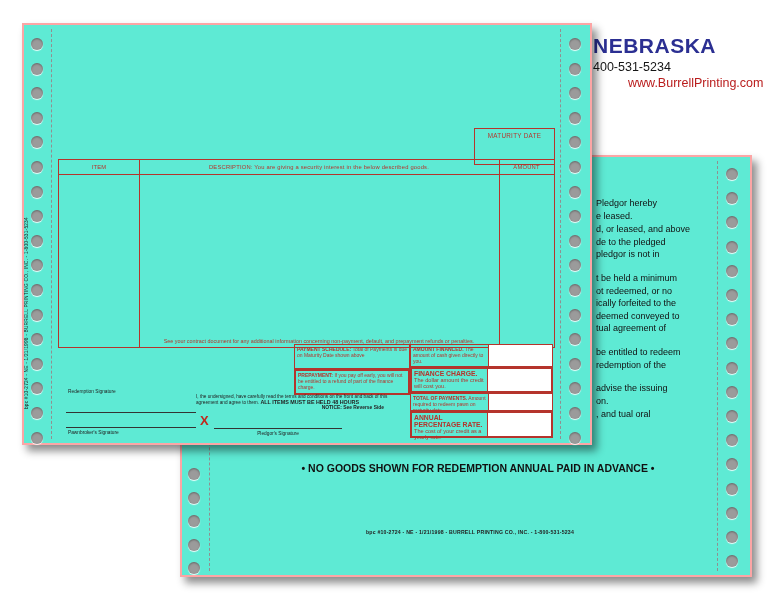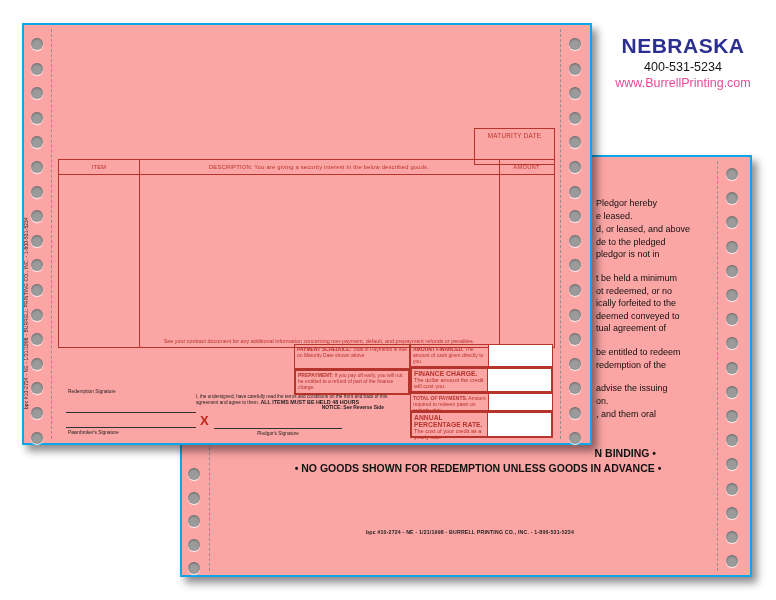--- a/index.html
+++ b/index.html
@@ -2,39 +2,39 @@
 <html><head>
 <meta charset="utf-8">
 <style>
   html,body{margin:0;padding:0;}
   body{
     width:776px;height:600px;position:relative;overflow:hidden;
     background:#ffffff;font-family:"Liberation Sans",sans-serif;
     -webkit-font-smoothing:antialiased;
   }
   
-  .sheet{position:absolute;background:#fca5a5;border:2px solid #0ea5e9;
+  .sheet{position:absolute;background:#5eead4;border:2px solid #fca5a5;
          box-shadow:5px 6px 8px rgba(0,0,0,.45);}
   #back-sheet{left:180px;top:155px;width:568px;height:418px;z-index:1;}
   #front-sheet{left:22px;top:23px;width:566px;height:418px;z-index:2;}
 
   
   .hole-col{position:absolute;width:12px;z-index:3;}
   .hole{position:absolute;width:12px;height:12px;border-radius:50%;background:#9b9b9b;
         box-shadow:inset 0 1px 2px rgba(0,0,0,.35), 0 1px 1px rgba(255,255,255,.9);}
   .perf{position:absolute;top:4px;bottom:4px;width:0;border-left:1px dashed #909090;}
 
   
-  #catalog-header{position:absolute;left:593px;top:34px;width:180px;text-align:center;z-index:0;}
+  #catalog-header{position:absolute;left:593px;top:34px;width:180px;z-index:0;}
   #catalog-header .state{font-size:21px;font-weight:bold;letter-spacing:.5px;color:#2b2f92;}
   #catalog-header .product{font-size:12.5px;color:#151515;margin-top:3px;}
   #catalog-header .numdate{font-size:12.5px;color:#151515;margin-top:2px;}
   #catalog-header .company{font-size:13px;font-weight:bold;color:#14784e;margin-top:11px;}
   #catalog-header .phone{font-size:12.5px;color:#151515;margin-top:2px;}
-  #catalog-header .web{font-size:12.5px;color:#ec4899;margin-top:2px;}
+  #catalog-header .web{font-size:12.5px;color:#b91c1c;margin-top:2px;padding-left:35px;}
 
   
   .red{color:#b5342c;}
   .rb{border:1px solid #b5342c;}
   .rbthick{border:2px solid #b5342c;}
   .abs{position:absolute;}
   #side-imprint{position:absolute;left:0px;top:148px;height:236px;
      writing-mode:vertical-rl;transform:rotate(180deg);
      font-size:4.8px;color:#222;letter-spacing:.2px;white-space:nowrap;}
   #maturity-box{left:450px;top:103px;width:79px;height:32px;text-align:center;
@@ -119,25 +119,24 @@
     <div class="bs-line">pledgor is not in</div>
     <div class="bs-line gapL">t be held a minimum</div>
     <div class="bs-line">ot redeemed, or no</div>
     <div class="bs-line">ically forfeited to the</div>
     <div class="bs-line">deemed conveyed to</div>
     <div class="bs-line">tual agreement of</div>
     <div class="bs-line gapL">be entitled to redeem</div>
     <div class="bs-line">redemption of the</div>
     <div class="bs-line gapL">advise the issuing</div>
     <div class="bs-line">on.</div>
-    <div class="bs-line gapS">, and them oral</div>
-  </div>
-
-  <div id="binding-line" class="bs-bold">N BINDING •</div>
-  <div id="no-goods-line" class="bs-bold">• NO GOODS SHOWN FOR REDEMPTION UNLESS GOODS IN ADVANCE •</div>
+    <div class="bs-line gapS">, and tual oral</div>
+  </div>
+
+  <div id="no-goods-line" class="bs-bold">• NO GOODS SHOWN FOR REDEMPTION ANNUAL PAID IN ADVANCE •</div>
   <div id="back-footer">bpc #10-2724 - NE - 1/21/1998 - BURRELL PRINTING CO., INC. - 1-800-531-5234</div>
 </div>
 
 <div id="front-sheet" class="sheet">
   <div class="perf" style="left:27px;"></div>
   <div class="perf" style="left:536px;"></div>
   <div class="hole-col" style="left:7px;top:13px;">
       <div class="hole" style="top: 0px;"></div>
       <div class="hole" style="top: 24.6px;"></div>
       <div class="hole" style="top: 49.2px;"></div>

